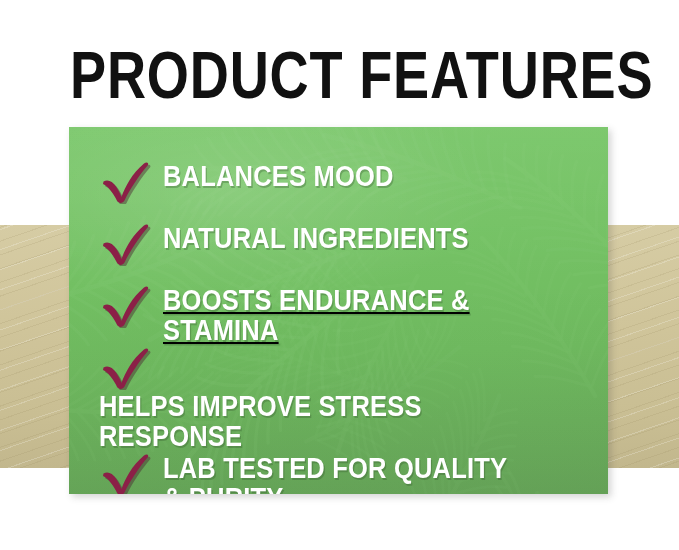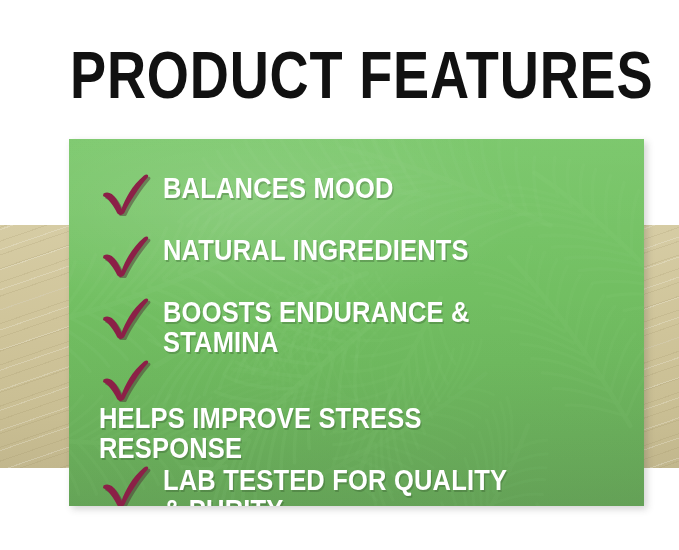--- a/index.html
+++ b/index.html
@@ -75,27 +75,26 @@
         rgba(255,255,255,0.00) 10px,
         rgba(255,255,255,0.00) 19px
       );
     pointer-events: none;
   }
 
   
   #panel {
     position: absolute;
     left: 69px;
-    top: 96px;
+    top: 84px;
     width: 539px;
     height: 367px;
     overflow: hidden;
     background: linear-gradient(177deg, #77c667 0%, #74c264 30%, #70bb60 62%, #6aa95c 100%);
     box-shadow: 3px 3px 7px rgba(60,60,60,0.22);
-    padding-left: 36px;
   }
   
   #panel-texture {
     position: absolute;
     inset: 0;
     opacity: 0.55;
     pointer-events: none;
   }
   
   #panel-sheen {
@@ -147,21 +146,21 @@
     transform-origin: left top;
     text-shadow: 1.5px 1.5px 0 rgba(45,80,40,0.30);
     white-space: pre-line;
     padding-top: 1px;
     -webkit-font-smoothing: antialiased;
   }
 
   
   .row-0 { top: 33px; }
   .row-1 { top: 95px; }
-  .row-2 { top: 157px; }
+  .row-2 { top: 157px; text-decoration: underline; }
   .row-3 { top: 219px; flex-direction: column; }
   .row-4 { top: 325px; }
 </style>
 </head>
 <body>
 
 <div id="stage">
 
   <div id="title">PRODUCT FEATURES</div>
 

